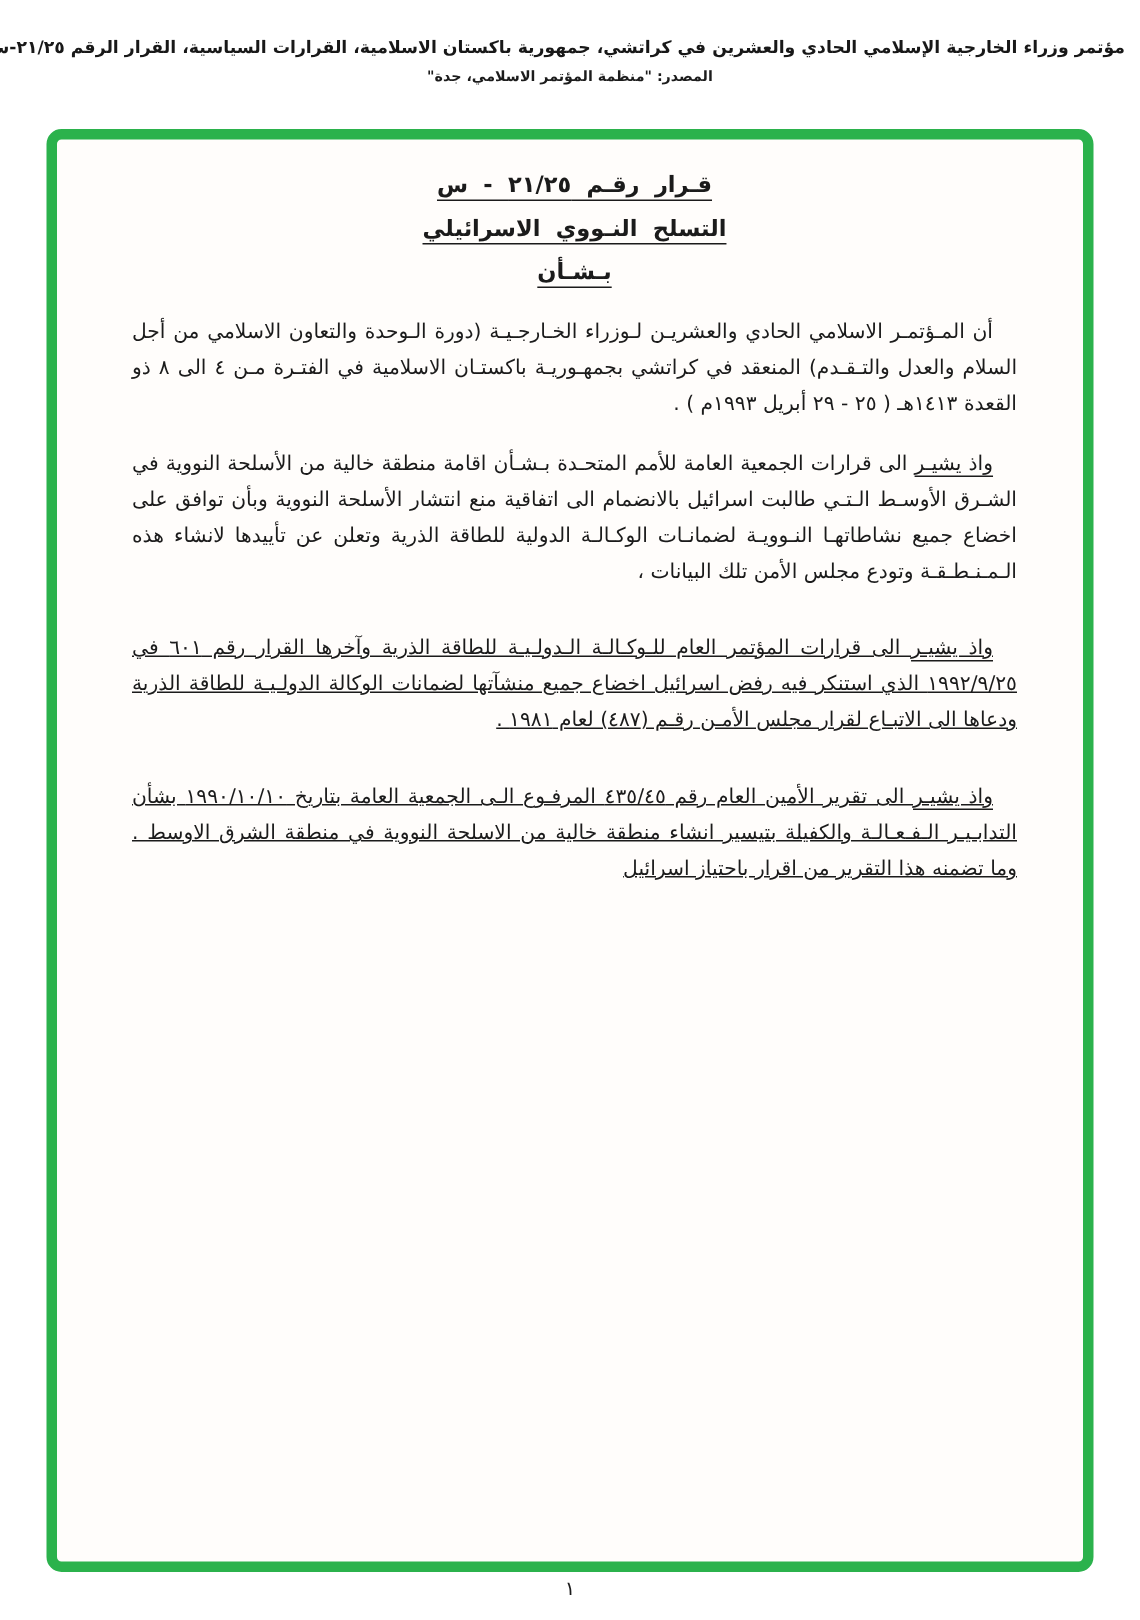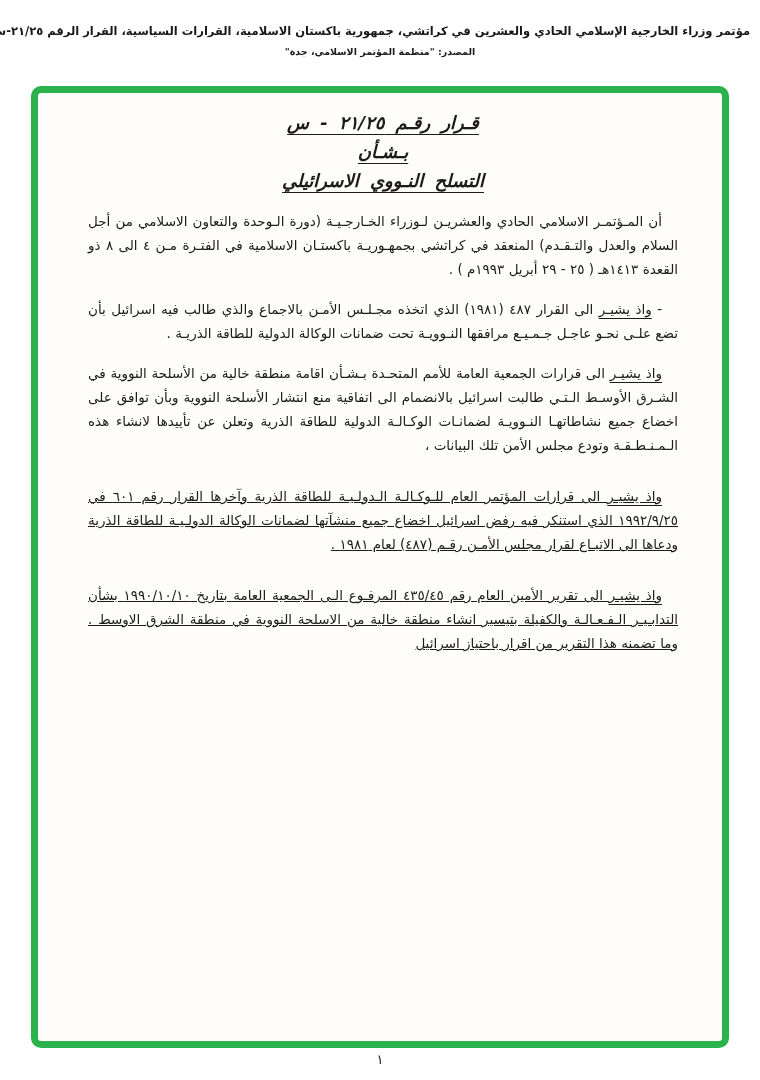--- a/index.html
+++ b/index.html
@@ -49,23 +49,22 @@
     padding: 12px 44px 0 50px;
     font-size: 13.5px;
     line-height: 24px;
     text-align: justify;
     color: #1b1b1b;
   }
 
   .title-block {
     text-align: center;
     font-weight: bold;
-    font-size: 18px;
+    font-size: 15px;
     margin: 6px 0 16px 0;
-    font-style: italic;
   }
   .title-line {
     margin-bottom: 5px;
     word-spacing: 5px;
   }
   .u {
     text-decoration: underline;
     text-underline-offset: 5px;
     text-decoration-thickness: 1px;
   }
@@ -97,28 +96,27 @@
 <div class="top-header">
   <div class="header-line1">مؤتمر وزراء الخارجية الإسلامي الحادي والعشرين في كراتشي، جمهورية باكستان الاسلامية، القرارات السياسية، القرار الرقم ٢١/٢٥-س</div>
   <div class="header-line2">المصدر:  "منظمة المؤتمر الاسلامي، جدة"</div>
 </div>
 
 <div class="frame">
   <div class="doc">
 
     <div class="title-block">
       <div class="title-line"><span class="u">قـرار رقـم ٢١/٢٥ - س</span></div>
+      <div class="title-line"><span class="u">التسلح النـووي الاسرائيلي</span></div>
       <div class="title-line"><span class="u">بـشـأن</span></div>
-      <div class="title-line"><span class="u">التسلح النـووي الاسرائيلي</span></div>
     </div>
 
     <p class="para"><span class="prefix"></span><span class="lead"></span><span>أن المـؤتمـر الاسلامي الحادي والعشريـن لـوزراء الخـارجـيـة (دورة الـوحدة والتعاون الاسلامي من أجل السلام والعدل والتـقـدم) المنعقد في كراتشي بجمهـوريـة باكستـان الاسلامية في الفتـرة مـن ٤ الى ٨ ذو القعدة ١٤١٣هـ ( ٢٥ - ٢٩ أبريل ١٩٩٣م ) .</span></p>
 
 
-    <p class="para"><span class="prefix">-  </span><span class="lead">واذ يشيـر</span><span> الى القرار ٤٨٧ (١٩٨١) الذي اتخذه مجـلـس الأمـن بالاجماع والذي طالب فيه اسرائيل بأن تضع علـى نحـو عاجـل جـمـيـع مرافقها النـوويـة تحت ضمانات الوكالة الدولية للطاقة الذريـة .</span></p>
 
 
     <p class="para"><span class="prefix"></span><span class="lead">واذ يشيـر</span><span> الى قرارات الجمعية العامة للأمم المتحـدة بـشـأن اقامة منطقة خالية من الأسلحة النووية في الشـرق الأوسـط الـتـي طالبت اسرائيل بالانضمام الى اتفاقية منع انتشار الأسلحة النووية وبأن توافق على اخضاع جميع نشاطاتهـا النـوويـة لضمانـات الوكـالـة الدولية للطاقة الذرية وتعلن عن تأييدها لانشاء هذه الـمـنـطـقـة وتودع مجلس الأمن تلك البيانات ،</span></p>
 
     <p class="para gap-lg"><span class="prefix"></span><span class="lead">واذ يشيـر</span><span> الى قرارات المؤتمر العام للـوكـالـة الـدولـيـة للطاقة الذرية وآخرها القرار رقم ٦٠١ في ١٩٩٢/٩/٢٥ الذي استنكر فيه رفض اسرائيل اخضاع جميع منشآتها لضمانات الوكالة الدولـيـة للطاقة الذرية ودعاها الى الاتبـاع لقرار مجلس الأمـن رقـم (٤٨٧) لعام ١٩٨١ .</span></p>
 
     <p class="para gap-lg"><span class="prefix"></span><span class="lead">واذ يشيـر</span><span> الى تقرير الأمين العام رقم ٤٣٥/٤٥ المرفـوع الـى الجمعية العامة بتاريخ ١٩٩٠/١٠/١٠ بشأن التدابـيـر الـفـعـالـة والكفيلة بتيسير انشاء منطقة خالية من الاسلحة النووية في منطقة الشرق الاوسط . وما تضمنه هذا التقرير من اقرار باحتياز اسرائيل</span></p>
 
   </div>
 </div>

